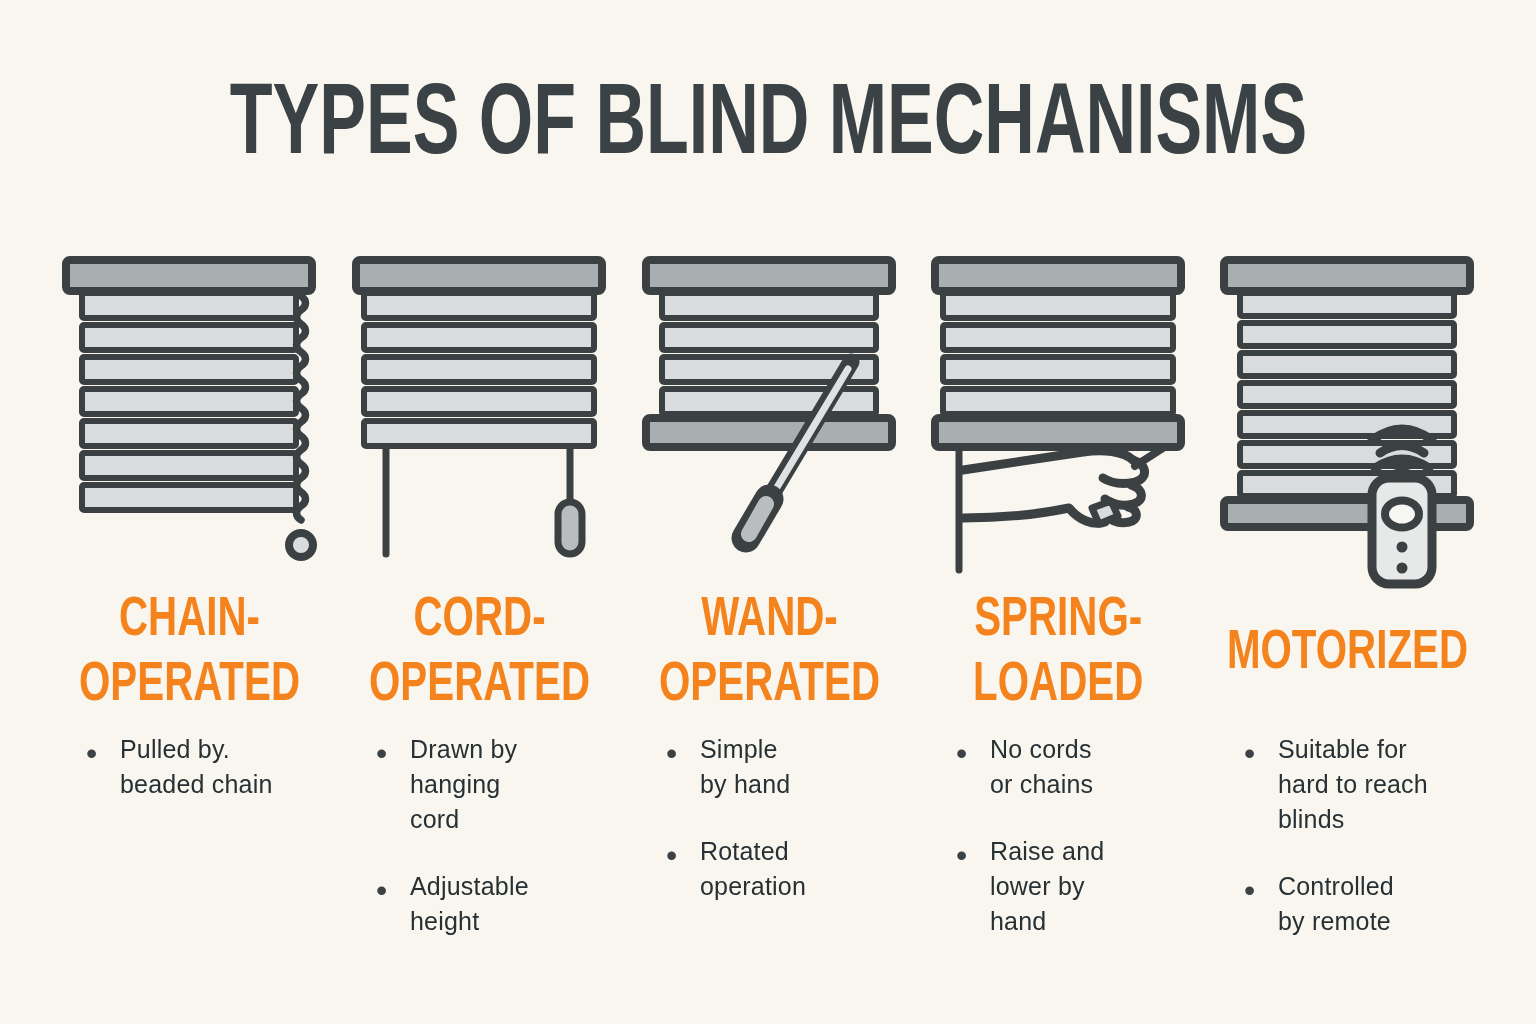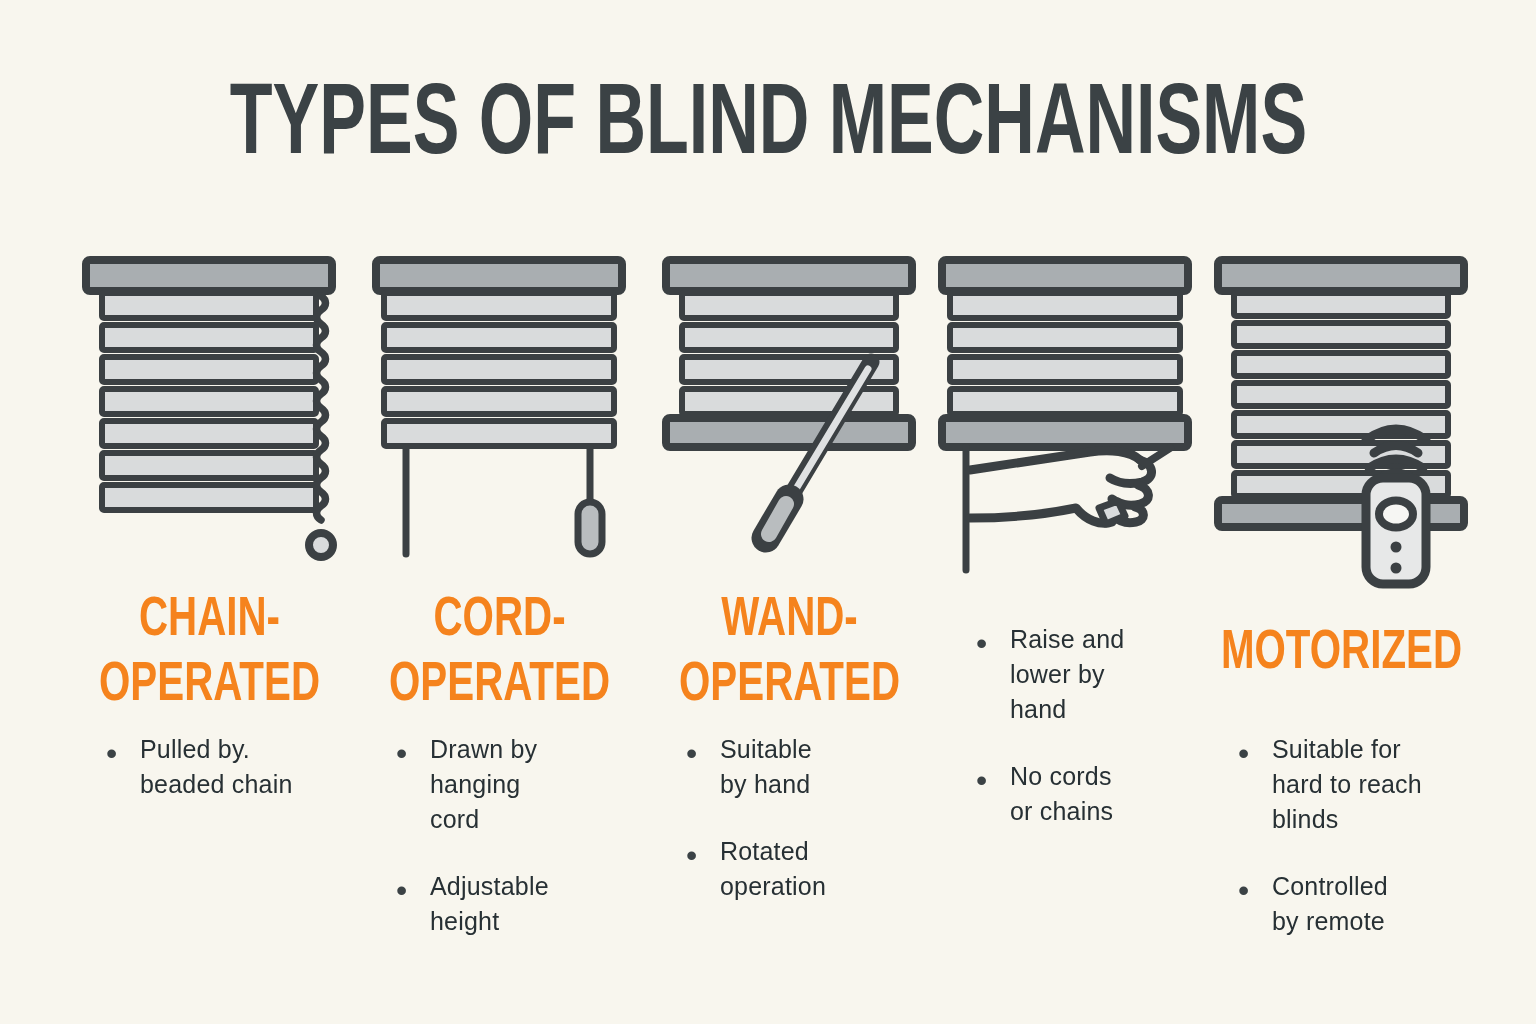--- a/index.html
+++ b/index.html
@@ -19,21 +19,21 @@
     margin-top:62px;height:112px;
     display:flex;align-items:center;justify-content:center;
   }
   .title-text{
     font-size:100px;font-weight:800;color:var(--title);
     white-space:nowrap;transform:scaleX(0.70);transform-origin:center center;
     letter-spacing:0px;line-height:1;
   }
   .columns{
     display:flex;justify-content:space-between;
-    padding:0 64px;margin-top:76px;
+    padding:0 44px;margin-top:76px;
   }
   .column{width:290px;display:flex;flex-direction:column;align-items:center;}
   .illustration{height:342px;width:262px;}
   .heading{
     height:106px;width:100%;
     display:flex;align-items:center;justify-content:center;
     margin-top:4px;
   }
   .heading-text{
     color:var(--accent);font-size:56px;font-weight:800;line-height:1.16;
@@ -138,21 +138,21 @@
           <line class="lite" x1="210" y1="117" x2="114" y2="277" stroke="#DFE1E2" stroke-width="7"></line>
           <line class="ln" x1="131" y1="247" x2="108" y2="286" stroke-width="29"></line>
           <line class="lite" x1="128" y1="252" x2="111" y2="282" stroke="var(--mid-gray)" stroke-width="16"></line>
         </g>
       </svg>
       <div class="heading">
         <div class="heading-text">WAND-
 OPERATED</div>
       </div>
       <ul class="bullets">
-        <li>Suitable
+        <li>Simple
 by hand</li>
         <li>Rotated
 operation</li>
       </ul>
     </div>
 
     <div class="column">
       <svg class="illustration" viewBox="0 0 262 338">
         <rect class="bar" x="8" y="8" width="246" height="31" rx="4"></rect>
         <rect class="slat" x="16" y="41" width="230" height="25" rx="2"></rect>
@@ -164,26 +164,30 @@
         <g>
           <line class="ln" x1="236" y1="196" x2="208" y2="214" stroke-width="8"></line>
           <path class="ln" stroke-width="9" d="M36,218 C90,210 128,204 156,200 C176,197 196,199 206,208"></path>
           <path class="ln" stroke-width="9" d="M206,208 C220,212 222,226 208,230 C196,233 184,231 176,226"></path>
           <path class="ln" stroke-width="9" d="M204,233 C217,237 218,249 206,252 C195,255 184,252 178,247"></path>
           <path class="ln" stroke-width="9" d="M201,255 C212,258 212,268 202,270 C193,272 185,269 180,264"></path>
           <path class="ln" stroke-width="9" d="M36,266 C85,266 118,261 142,256 C152,268 166,274 178,270"></path>
           <polygon points="165,256 184,249 191,264 172,272" fill="var(--slat-gray)" stroke="var(--outline)" stroke-width="7" stroke-linejoin="round"></polygon>
         </g>
       </svg>
-      <ul class="bullets">
+      <div class="heading">
+        <div class="heading-text">SPRING-
+LOADED</div>
+      </div>
+      <ul class="bullets">
+        <li>No cords
+or chains</li>
         <li>Raise and
 lower by
 hand</li>
-        <li>No cords
-or chains</li>
       </ul>
     </div>
 
     <div class="column">
       <svg class="illustration" viewBox="0 0 262 338">
         <rect class="bar" x="8" y="8" width="246" height="31" rx="4"></rect>
         <rect class="slat" x="24" y="41" width="214" height="23" rx="2"></rect>
         <rect class="slat" x="24" y="71" width="214" height="23" rx="2"></rect>
         <rect class="slat" x="24" y="101" width="214" height="23" rx="2"></rect>
         <rect class="slat" x="24" y="131" width="214" height="23" rx="2"></rect>

